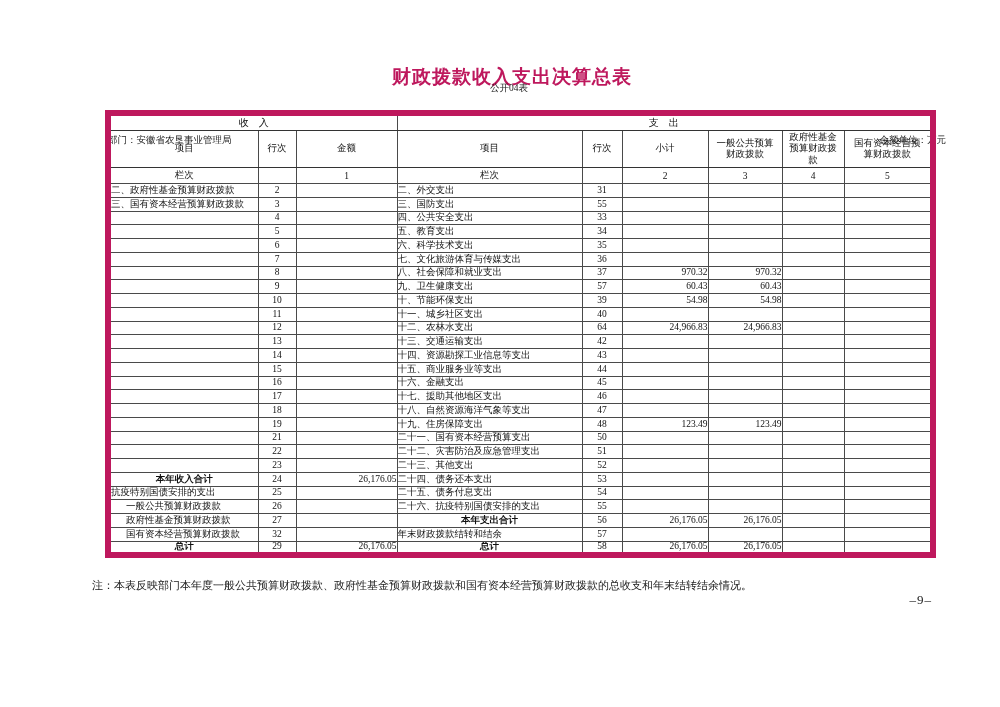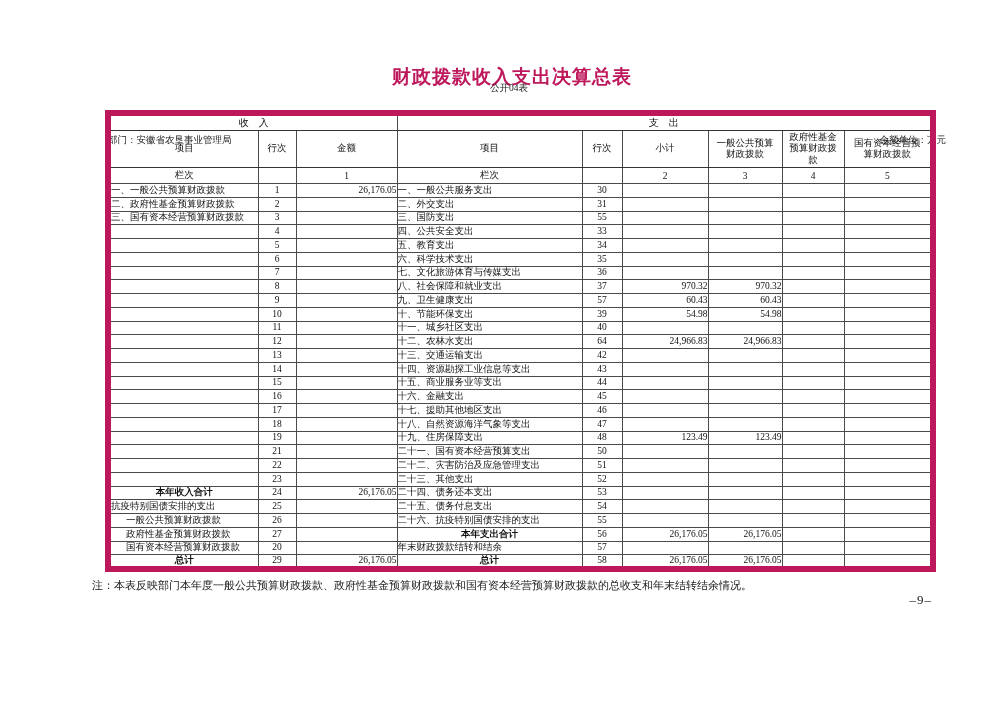--- a/index.html
+++ b/index.html
@@ -101,31 +101,20 @@
         <td>栏次</td>
         <td></td>
         <td>2</td>
         <td>3</td>
         <td>4</td>
         <td>5</td>
       </tr>
     </thead>
     <tbody class="data">
         <tr>
-          <td class="item ">一、一般公共预算财政拨款</td>
-          <td class="line">1</td>
-          <td class="val">26,176.05</td>
-          <td class="item ">一、一般公共服务支出</td>
-          <td class="line">30</td>
-          <td class="val"></td>
-          <td class="val"></td>
-          <td class="val"></td>
-          <td class="val"></td>
-        </tr>
-        <tr>
           <td class="item ">二、政府性基金预算财政拨款</td>
           <td class="line">2</td>
           <td class="val"></td>
           <td class="item ">二、外交支出</td>
           <td class="line">31</td>
           <td class="val"></td>
           <td class="val"></td>
           <td class="val"></td>
           <td class="val"></td>
         </tr>
@@ -388,21 +377,21 @@
           <td class="val"></td>
           <td class="item total">本年支出合计</td>
           <td class="line">56</td>
           <td class="val">26,176.05</td>
           <td class="val">26,176.05</td>
           <td class="val"></td>
           <td class="val"></td>
         </tr>
         <tr>
           <td class="item indent">国有资本经营预算财政拨款</td>
-          <td class="line">20</td>
+          <td class="line">32</td>
           <td class="val"></td>
           <td class="item ">年末财政拨款结转和结余</td>
           <td class="line">57</td>
           <td class="val"></td>
           <td class="val"></td>
           <td class="val"></td>
           <td class="val"></td>
         </tr>
         <tr>
           <td class="item total">总计</td>

